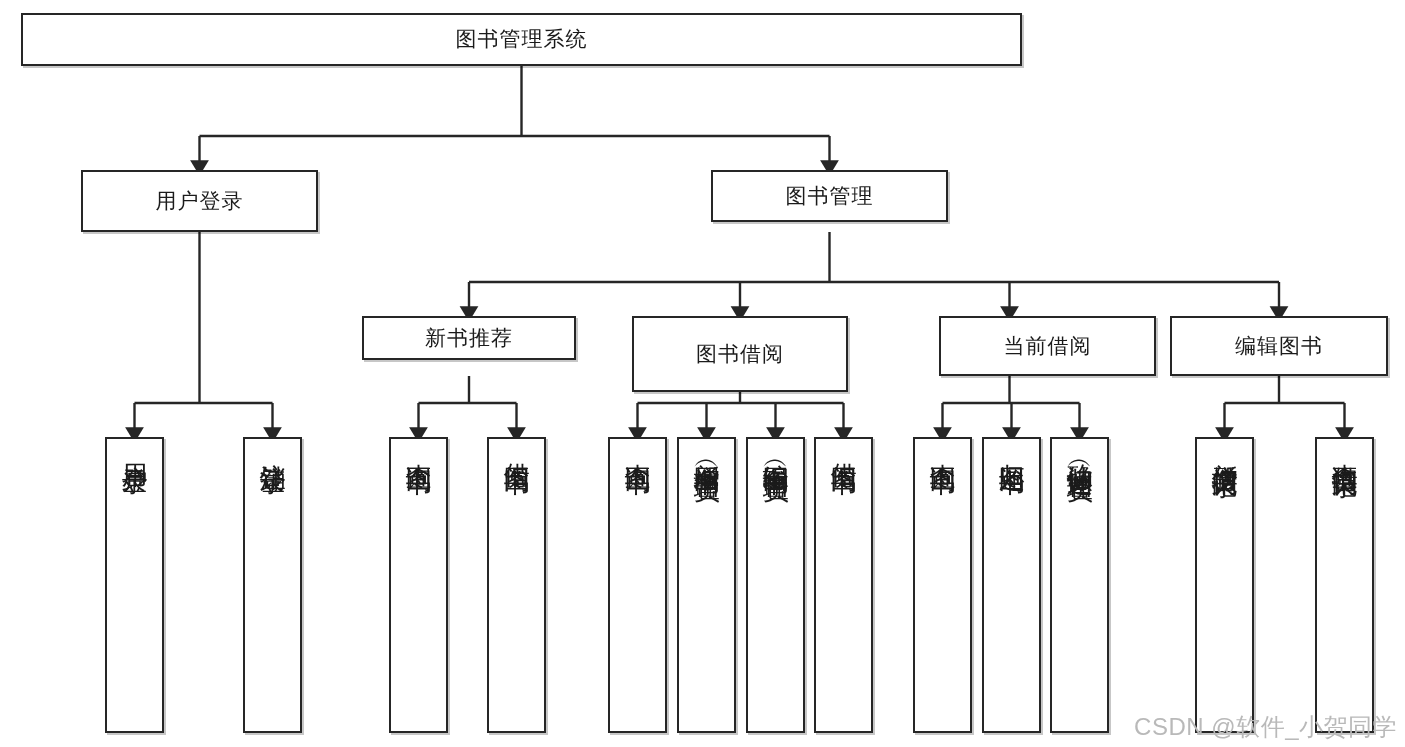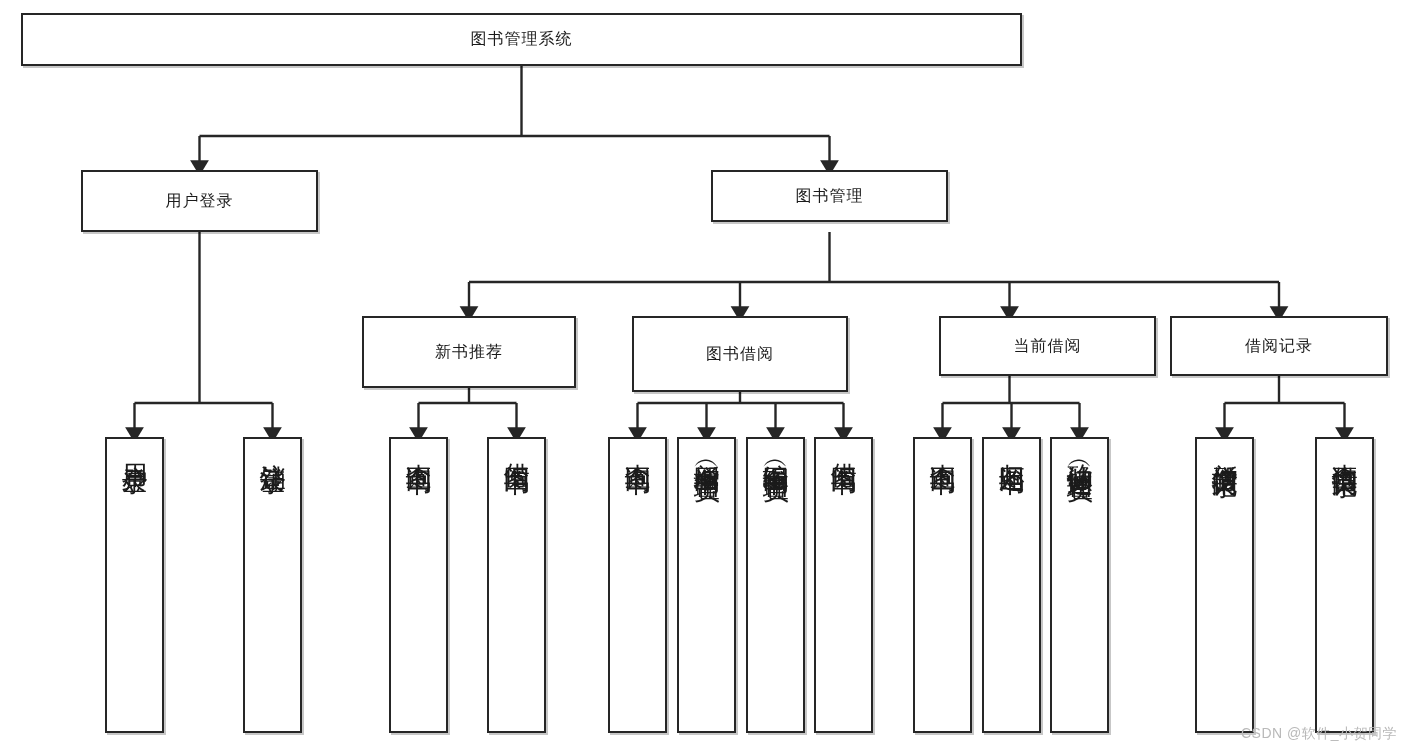--- a/index.html
+++ b/index.html
@@ -26,21 +26,21 @@
     box-sizing:border-box;
     border:2px solid #262626;
     background:#ffffff;
     display:flex;
     align-items:center;
     justify-content:center;
     box-shadow:2px 2px 0 rgba(0,0,0,0.22);
     z-index:2;
   }
   .node .lbl{
-    font-size:16px;
+    font-size:21px;
     line-height:1.18;
     letter-spacing:1px;
     color:#1b1b1b;
     white-space:nowrap;
     text-align:center;
   }
   
   .node.vert{
     align-items:flex-start;
     padding-top:4px;
@@ -52,21 +52,21 @@
     font-size:26px;
     line-height:1.06;
     letter-spacing:2px;
     white-space:nowrap;
     height:auto;
   }
   .watermark{
     position:absolute;
     right:8px;
     bottom:4px;
-    font-size:14px;
+    font-size:24px;
     color:#b9b9b9;
     letter-spacing:0.5px;
     z-index:5;
     white-space:nowrap;
     font-family:"Liberation Sans","DejaVu Sans",sans-serif;
   }
 </style>
 </head>
 <body>
 
@@ -118,31 +118,31 @@
   <div class="watermark">CSDN @软件_小贺同学</div>
 <div class="node" style="left: 21px; top: 13px; width: 1001px; height: 53px;">
       <span class="lbl">图书管理系统</span>
     </div>
     <div class="node" style="left: 81px; top: 170px; width: 237px; height: 62px;">
       <span class="lbl">用户登录</span>
     </div>
     <div class="node" style="left: 711px; top: 170px; width: 237px; height: 52px;">
       <span class="lbl">图书管理</span>
     </div>
-    <div class="node" style="left: 362px; top: 316px; width: 214px; height: 72px;">
+    <div class="node" style="left: 362px; top: 316px; width: 214px; height: 44px;">
       <span class="lbl">新书推荐</span>
     </div>
     <div class="node" style="left: 632px; top: 316px; width: 216px; height: 76px;">
       <span class="lbl">图书借阅</span>
     </div>
     <div class="node" style="left: 939px; top: 316px; width: 217px; height: 60px;">
       <span class="lbl">当前借阅</span>
     </div>
     <div class="node" style="left: 1170px; top: 316px; width: 218px; height: 60px;">
-      <span class="lbl">借阅记录</span>
+      <span class="lbl">编辑图书</span>
     </div>
     <div class="node vert" style="left: 105px; top: 437px; width: 59px; height: 296px;">
       <span class="lbl">用户登录</span>
     </div>
     <div class="node vert" style="left: 243px; top: 437px; width: 59px; height: 296px;">
       <span class="lbl">注销登录</span>
     </div>
     <div class="node vert" style="left: 389px; top: 437px; width: 59px; height: 296px;">
       <span class="lbl">查询图书</span>
     </div>

